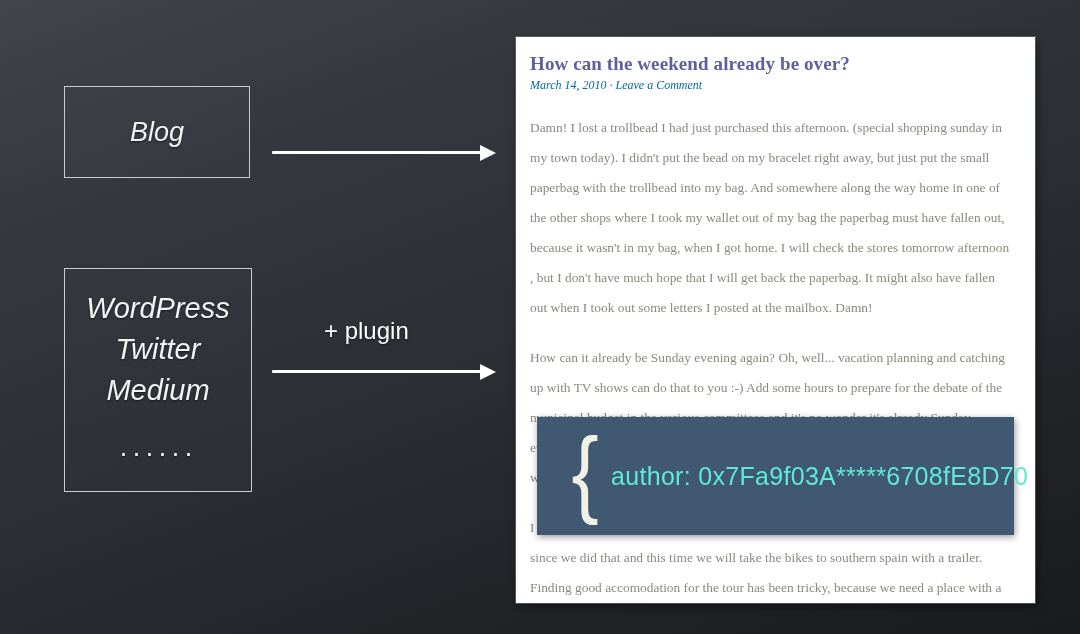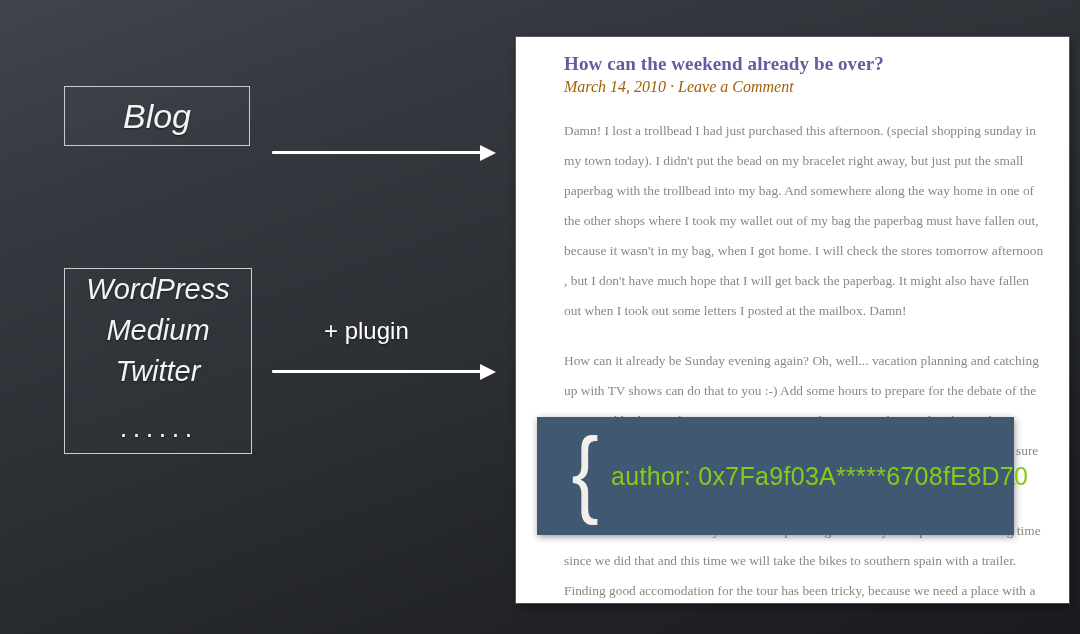--- a/index.html
+++ b/index.html
@@ -25,26 +25,26 @@
     flex-direction: column;
     align-items: center;
     justify-content: center;
     color: #f2f3f5;
     font-style: italic;
     font-family: "Liberation Sans", sans-serif;
     text-shadow: 0 1px 2px rgba(0,0,0,.55);
     background: rgba(255,255,255,0.012);
   }
   #box-blog {
-    left: 64px; top: 86px; width: 186px; height: 60px;
-    font-size: 34px;
+    left: 64px; top: 86px; width: 186px; height: 92px;
+    font-size: 27px;
     text-align: center;
   }
   #box-platforms {
-    left: 64px; top: 268px; width: 188px; height: 186px;
+    left: 64px; top: 268px; width: 188px; height: 224px;
     font-size: 29px;
     line-height: 1.42;
   }
   #box-platforms .line { display: block; }
   #box-platforms .dots {
     display: block;
     margin-top: 22px;
     font-size: 27px;
     letter-spacing: 4px;
     font-style: normal;
@@ -78,40 +78,39 @@
   #arrow2-head  { left: 480px; top: 364px; }
 
   
   #blog-card {
     position: absolute;
     left: 516px; top: 37px;
     width: 519px; height: 566px;
     background: #ffffff;
     box-shadow: 0 0 0 1px rgba(120,125,135,.55), 2px 3px 9px rgba(0,0,0,.45);
     overflow: hidden;
-    padding-left: 34px;
   }
   #blog-inner {
     padding: 16px 22px 0 14px;
     filter: blur(0.35px);
   }
   #post-title {
     margin: 0;
     font-family: "Liberation Serif", serif;
     font-weight: bold;
     font-size: 19px;
     color: #5f5fa0;
     letter-spacing: .1px;
   }
   #post-meta {
     margin: 3px 0 0 0;
     font-family: "Liberation Serif", serif;
     font-style: italic;
-    font-size: 16px;
-    color: #a16207;
+    font-size: 12px;
+    color: #0369a1;
   }
   .post-para {
     margin: 20px 0 0 0;
     font-family: "Liberation Serif", serif;
     font-size: 13.4px;
     line-height: 30px;
     color: #8b8880;
     text-align: left;
   }
   
@@ -131,40 +130,40 @@
     font-weight: 300;
     line-height: 0.72;
     margin: 0 10px 8px 32px;
     transform: scaleX(0.85);
   }
   #hash-lines {
     display: flex;
     flex-direction: column;
     justify-content: center;
     gap: 20px;
-    color: #84cc16;
+    color: #5eead4;
     font-size: 25px;
     font-family: "Liberation Sans", sans-serif;
     letter-spacing: .3px;
     white-space: nowrap;
   }
 </style>
 </head>
 <body>
 
 <div id="slide">
 
   <div class="diagram-box" id="box-blog">
     <span>Blog</span>
   </div>
 
   <div class="diagram-box" id="box-platforms">
     <span class="line">WordPress</span>
+    <span class="line">Twitter</span>
     <span class="line">Medium</span>
-    <span class="line">Twitter</span>
     <span class="dots">······</span>
   </div>
 
   <div class="arrow-shaft" id="arrow1-shaft"></div>
   <div class="arrow-head" id="arrow1-head"></div>
 
   <div class="arrow-label" id="arrow2-label">+ plugin</div>
   <div class="arrow-shaft" id="arrow2-shaft"></div>
   <div class="arrow-head" id="arrow2-head"></div>
 

